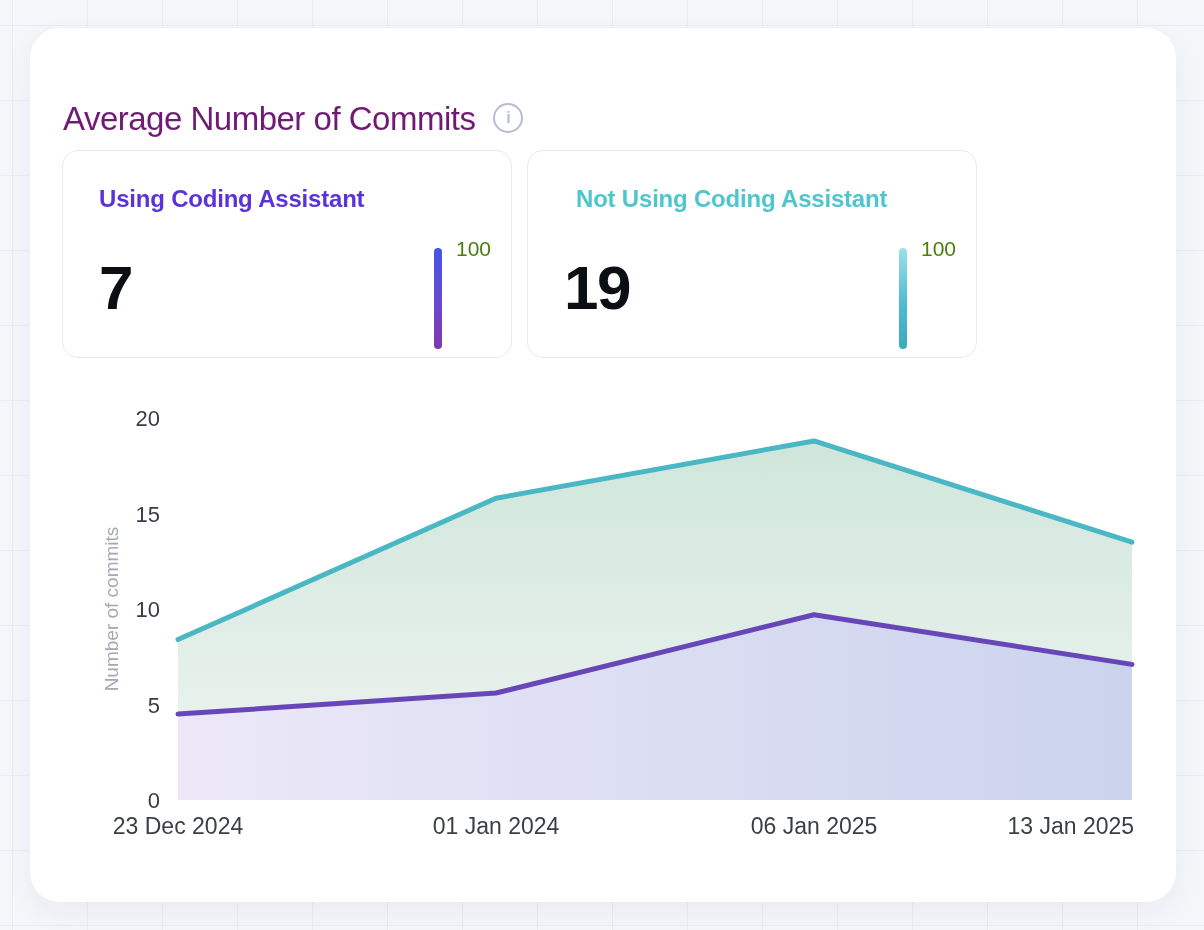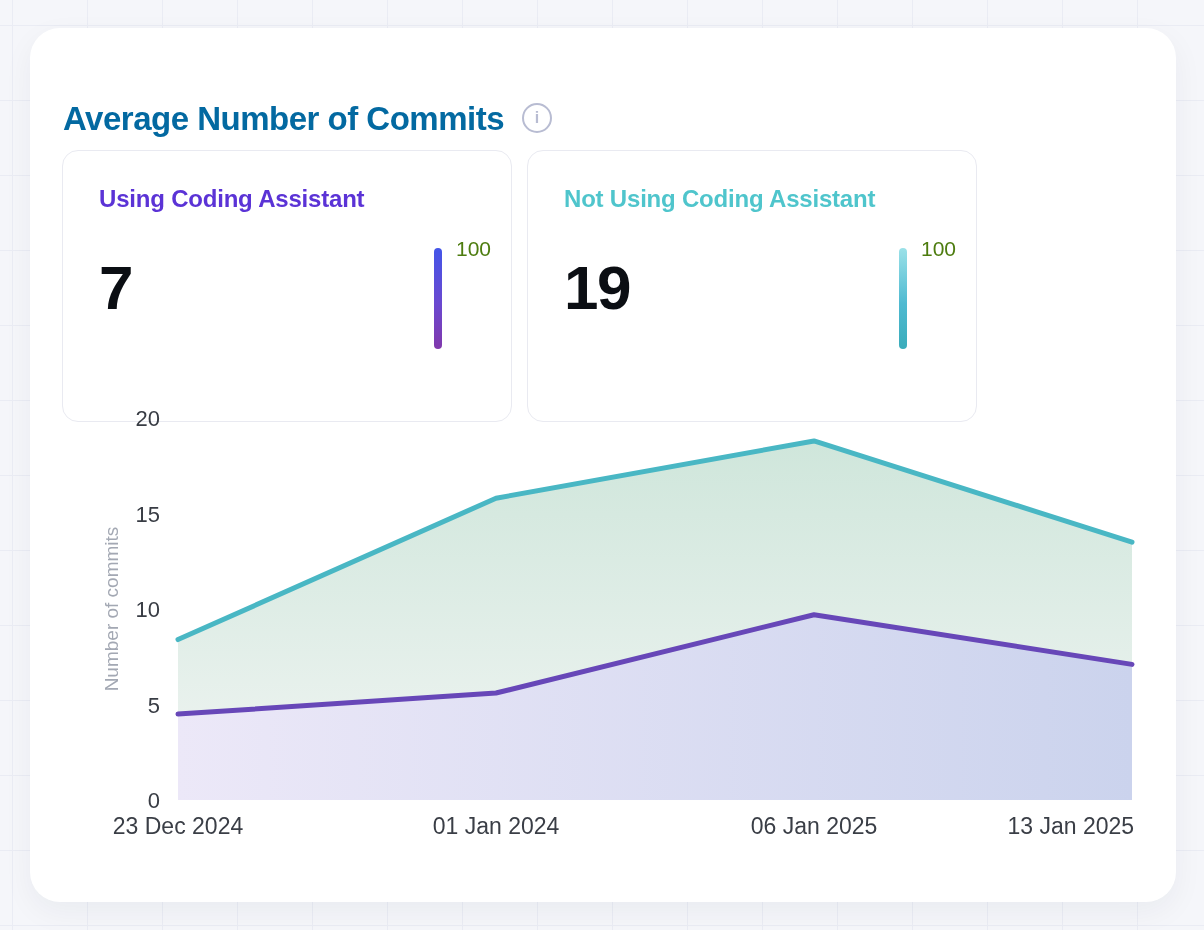--- a/index.html
+++ b/index.html
@@ -16,32 +16,32 @@
   .main-card{
     position:absolute;left:30px;top:28px;width:1146px;height:874px;
     background:#ffffff;border-radius:30px;
     box-shadow:0 10px 30px rgba(25,30,60,0.05);
   }
   .card-header{
     position:absolute;left:33px;top:70px;height:40px;
     display:flex;align-items:center;gap:18px;
   }
   .page-title{
-    font-size:33px;font-weight:700;color:#0369a1;letter-spacing:-0.5px;
+    font-size:33px;font-weight:400;color:#701a75;letter-spacing:-0.5px;
     line-height:1;margin:0;
   }
   .info-icon{
     width:26px;height:26px;border:2px solid #b8bcd2;border-radius:50%;
     display:flex;align-items:center;justify-content:center;
     color:#b8bcd2;font-size:16px;font-weight:700;line-height:1;
     cursor:pointer;flex:0 0 auto;
   }
   .stats-row{position:absolute;left:32px;top:122px;display:flex;gap:15px;}
   .stat-card{
-    position:relative;width:450px;height:272px;background:#ffffff;
+    position:relative;width:450px;height:208px;background:#ffffff;
     border:1px solid #e9eaf1;border-radius:16px;box-sizing:border-box;
   }
   .stat-title{position:absolute;left:36px;top:34px;font-size:24px;font-weight:700;letter-spacing:-0.2px;}
   .stat-value{
     position:absolute;left:36px;top:106px;font-size:62px;font-weight:800;
     color:#0b0e13;letter-spacing:-1.5px;line-height:1;
   }
   .gauge-bar{position:absolute;left:371px;top:97px;width:8px;height:101px;border-radius:5px;}
   .gauge-max{position:absolute;left:393px;top:86px;font-size:21px;color:#4d7c0f;}
   .chart-wrap{position:absolute;left:0;top:362px;width:1146px;height:470px;}
@@ -63,21 +63,21 @@
     <div class="stats-row">
 
       <div class="stat-card">
         <div class="stat-title" style="color: rgb(91, 51, 214);">Using Coding Assistant</div>
         <div class="stat-value">7</div>
         <div class="gauge-bar" style="background: linear-gradient(rgb(67, 85, 232) 0%, rgb(106, 73, 208) 55%, rgb(129, 56, 172) 100%);"></div>
         <div class="gauge-max">100</div>
       </div>
 
       <div class="stat-card">
-        <div class="stat-title" style="color: rgb(79, 197, 204);">Not Using Coding Assistant</div>
+        <div class="stat-title" style="color: rgb(79, 197, 204); margin-left: 12px;">Not Using Coding Assistant</div>
         <div class="stat-value">19</div>
         <div class="gauge-bar" style="background: linear-gradient(rgb(155, 225, 232) 0%, rgb(79, 186, 209) 55%, rgb(58, 172, 186) 100%);"></div>
         <div class="gauge-max">100</div>
       </div>
 
     </div>
 
     <div class="chart-wrap">
       <svg id="chart-svg" viewBox="0 0 1146 470">
           <defs>

